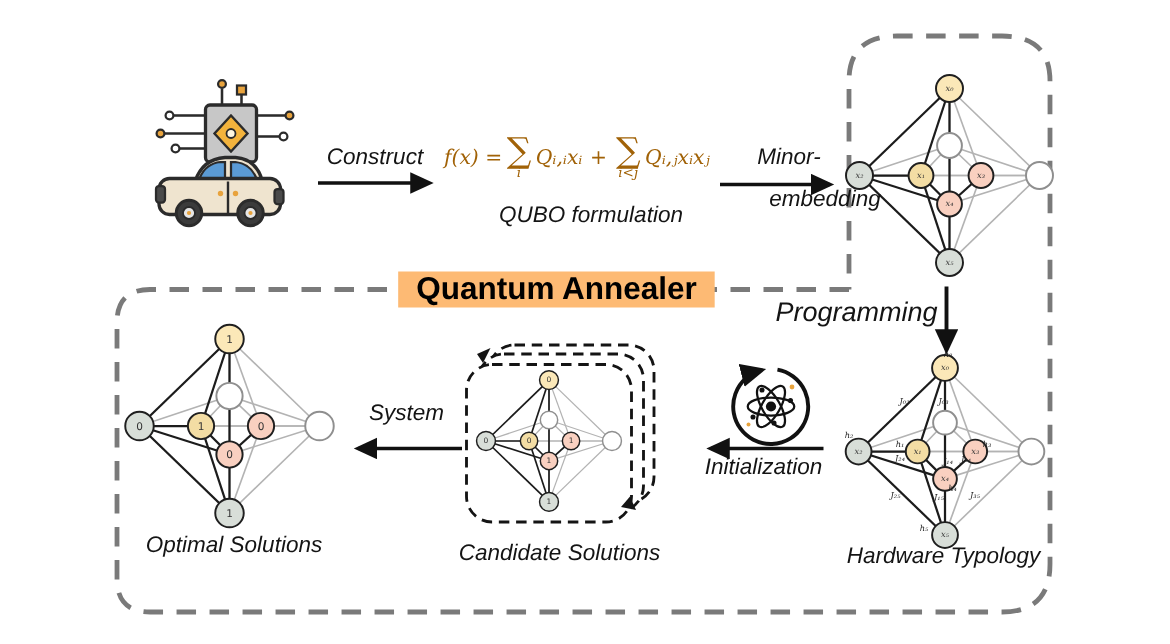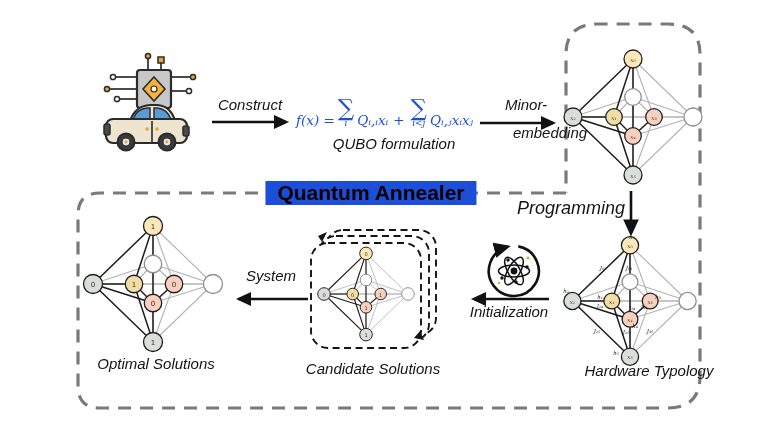--- a/index.html
+++ b/index.html
@@ -3,23 +3,23 @@
 <meta charset="utf-8">
 <style>
   html,body{margin:0;padding:0;background:#fff;}
   .stage{position:relative;width:780px;height:429px;background:#ffffff;overflow:hidden;
          font-family:"Liberation Sans",sans-serif;color:#111;}
   .canvas{position:absolute;left:0;top:0;}
   .lbl{position:absolute;transform:translateX(-50%);white-space:nowrap;
        font-size:15px;font-weight:400;color:#141414;line-height:1.1;font-style:italic;}
   .lbl.small{font-size:18px;}
   .qa-title{position:absolute;transform:translateX(-50%);white-space:nowrap;
-       font-size:21px;font-weight:700;color:#000;background:#1d4ed8;padding:0 12px;line-height:24px;}
-  .formula{position:absolute;display:flex;align-items:flex-end;gap:2px;height:46px;
-       font-family:"DejaVu Serif",serif;font-size:13.5px;color:#1d4ed8;}
+       font-size:21px;font-weight:700;color:#000;background:#fdba74;padding:0 12px;line-height:24px;}
+  .formula{position:absolute;display:flex;align-items:center;gap:2px;height:46px;
+       font-family:"DejaVu Serif",serif;font-size:13.5px;color:#a16207;}
   .formula .it{font-style:italic;}
   .sum{display:inline-flex;flex-direction:column;align-items:center;line-height:1;margin:0 1px;}
   .sum .sigma{font-size:23px;line-height:22px;font-family:"DejaVu Serif",serif;}
   .sum .lim{font-size:9px;font-style:italic;margin-top:0px;font-family:"DejaVu Serif",serif;}
   .plus{margin:0 3px;}
 </style>
 </head>
 <body>
 
 <div class="stage">
@@ -307,19 +307,19 @@
       <span class="sigma">∑</span>
       <span class="lim">i&lt;j</span>
     </span>
     <span class="it">Qᵢ,ⱼxᵢxⱼ</span>
   </div>
 
   <div class="lbl" style="left:394px;top:136px;">QUBO formulation</div>
   <div class="lbl" style="left:526px;top:97px;">Minor-</div>
   <div class="lbl" style="left:550px;top:125px;">embedding</div>
   <div class="lbl small" style="left:571px;top:199px;">Programming</div>
-  <div class="lbl" style="left:629px;top:363px;margin-left:20px;">Hardware Typology</div>
+  <div class="lbl" style="left:629px;top:363px;">Hardware Typology</div>
   <div class="qa-title" style="left:371px;top:181px;">Quantum Annealer</div>
   <div class="lbl" style="left:373px;top:361px;">Candidate Solutions</div>
   <div class="lbl" style="left:156px;top:356px;">Optimal Solutions</div>
   <div class="lbl" style="left:271px;top:268px;">System</div>
   <div class="lbl" style="left:509px;top:304px;">Initialization</div>
 </div>
 
 </body></html>

